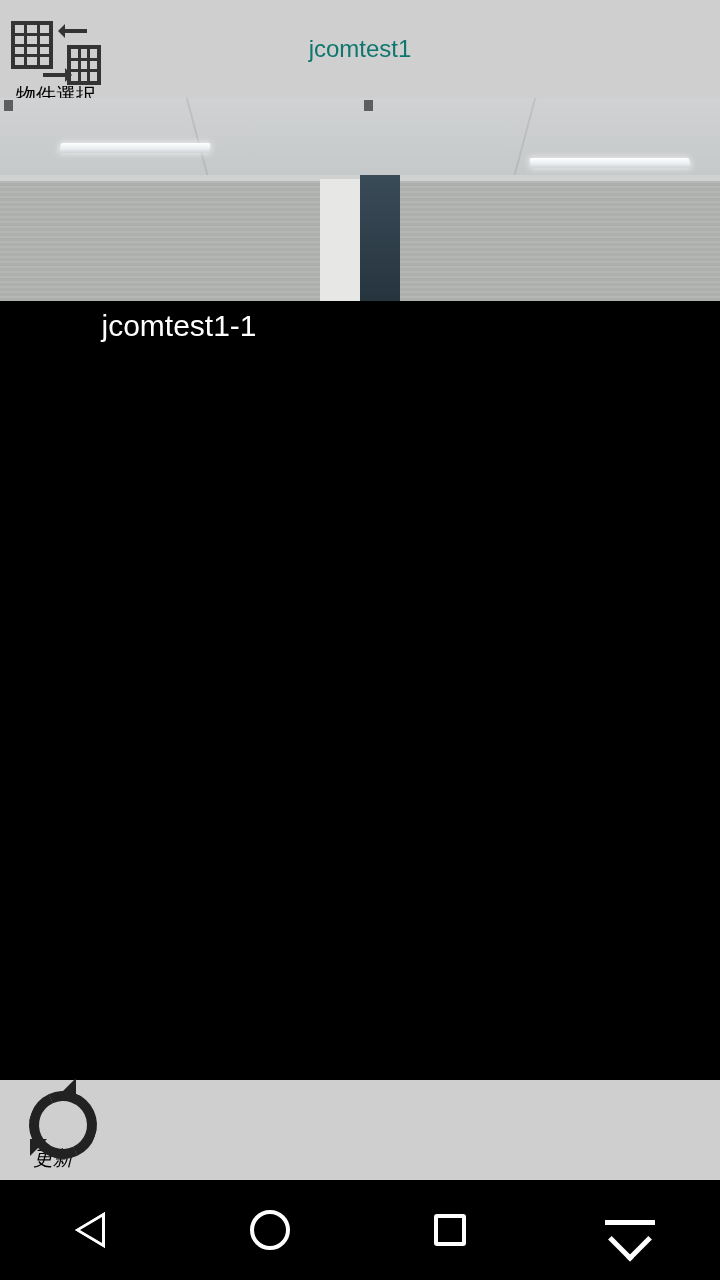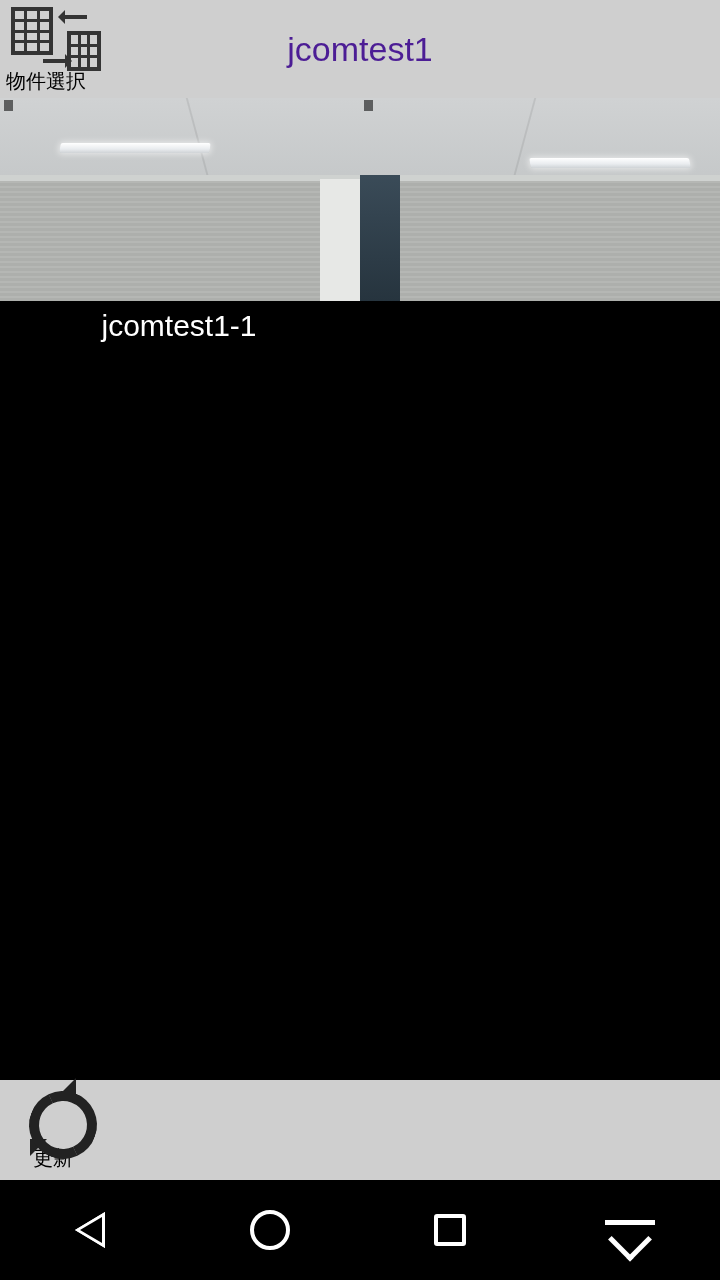--- a/index.html
+++ b/index.html
@@ -9,29 +9,30 @@
   
   .header {
     height: 98px;
     background: #cfcfcf;
     position: relative;
     display: flex;
     align-items: center;
     justify-content: center;
   }
   .header-title {
-    color: #4c1d95;
-    font-size: 34px;
+    color: #0f766e;
+    font-size: 24px;
     font-weight: 400;
   }
   .prop-select {
     position: absolute;
     left: 6px;
-    top: 7px;
+    top: 21px;
     width: 100px;
+    text-align: center;
   }
   .prop-select .icon {
     display: block;
     width: 90px;
     height: 64px;
     margin: 0 auto;
     position: relative;
   }
   .bld {
     position: absolute;
@@ -137,21 +138,21 @@
 
   
   .toolbar {
     height: 100px;
     background: #cfcfcf;
     display: flex;
     justify-content: space-between;
     align-items: center;
     padding: 0 22px;
   }
-  .tb-btn { text-align:center; }
+  .tb-btn { text-align:center;font-style:italic; }
   .tb-btn .lbl { font-size:20px; color:#000; }
 
   .refresh-icon {
     width:62px; height:56px; position:relative; margin:0 auto;
   }
   .refresh-icon::before,
   .refresh-icon::after {
     content:""; position:absolute; width:48px; height:48px;
     border:10px solid #222; border-radius:50%;
     left:7px; top:2px;

